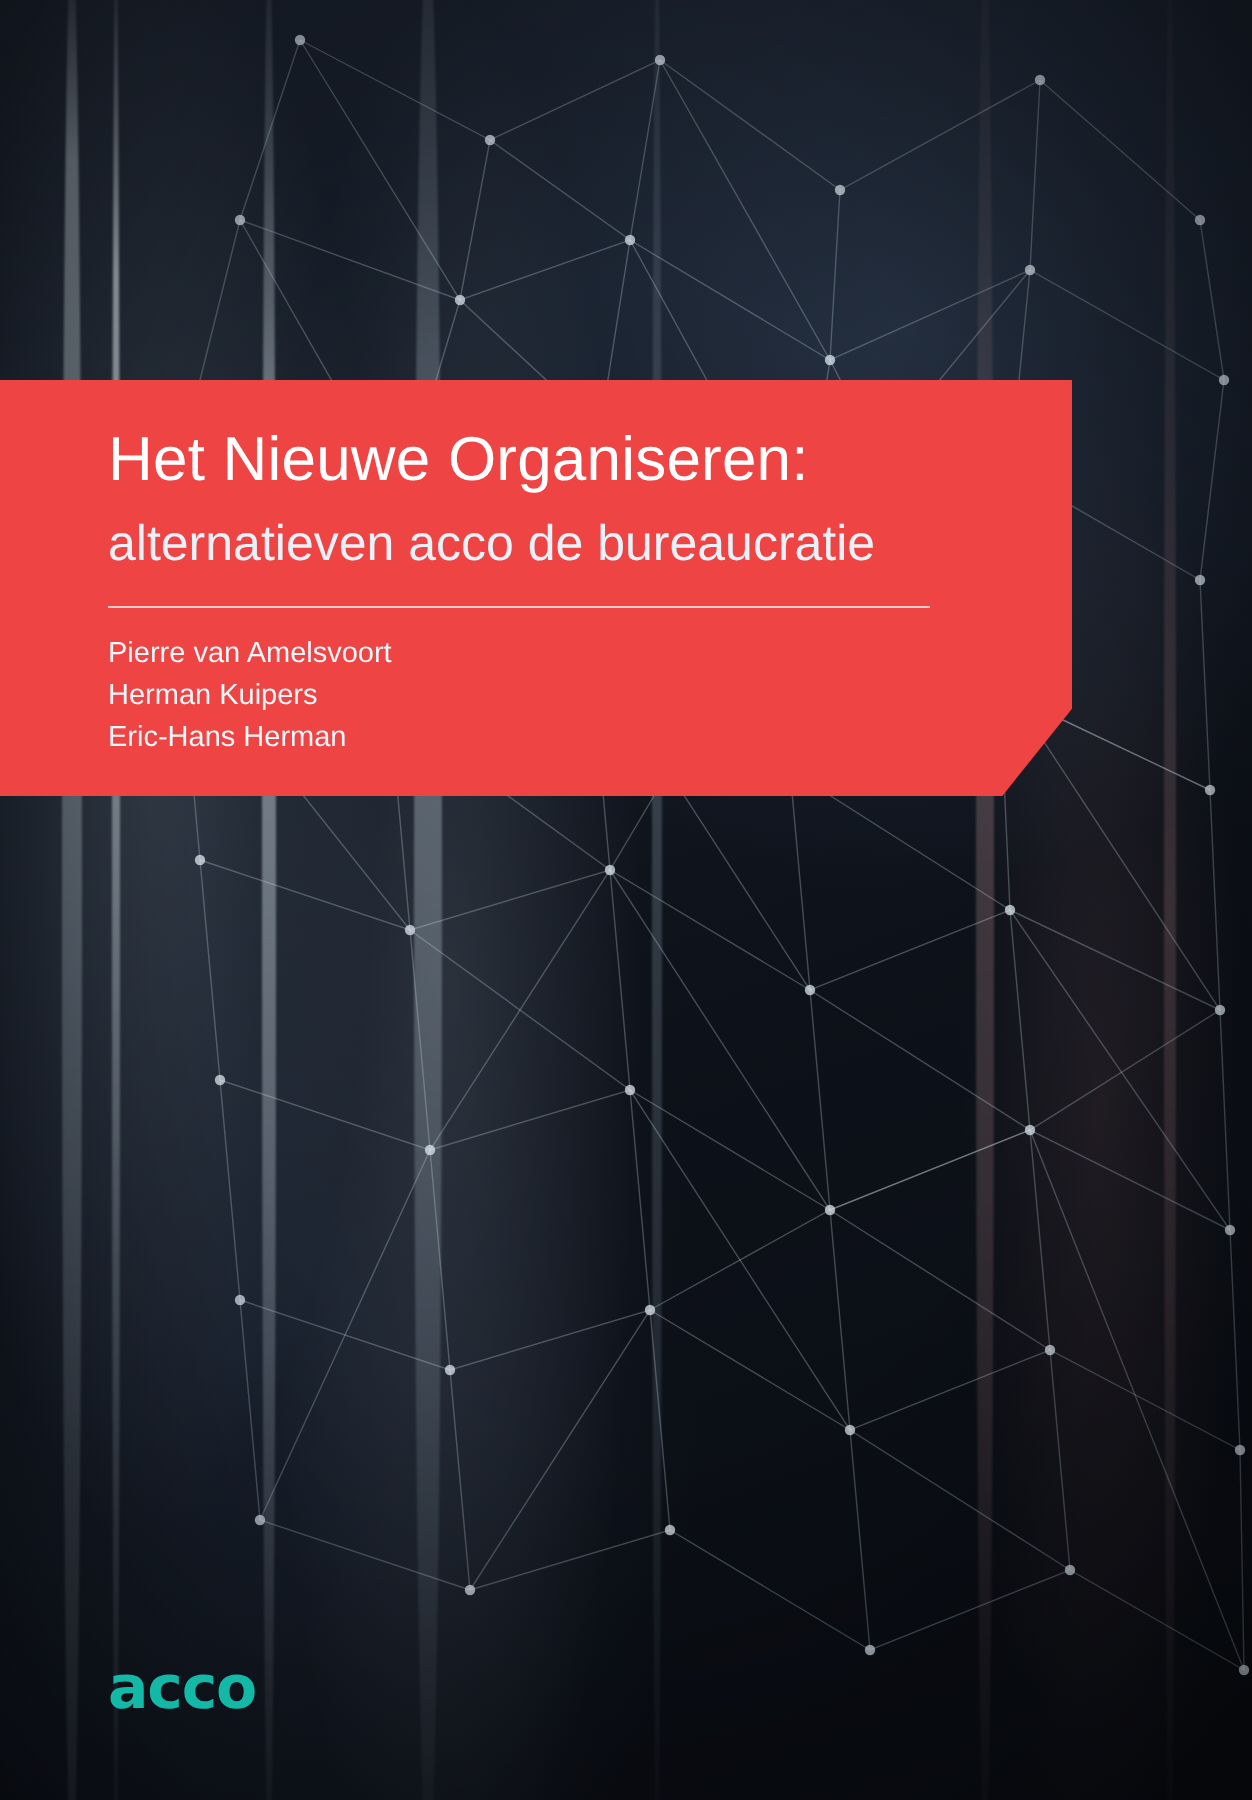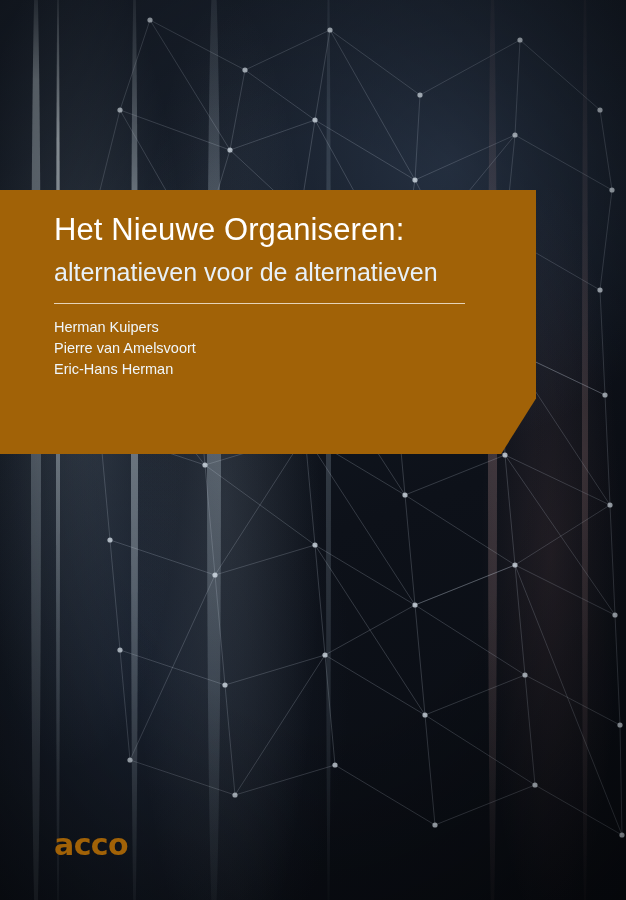--- a/index.html
+++ b/index.html
@@ -55,22 +55,22 @@
     position: absolute; inset: 0;
     background: radial-gradient(ellipse 85% 80% at 50% 48%, rgba(0,0,0,0) 40%, rgba(0,0,0,0.55) 100%);
   }
 
   
   .title-band {
     position: absolute;
     left: 0;
     top: 190px;
     width: 536px;
-    height: 264px;
-    background: #a16207;
+    height: 208px;
+    background: #ef4444;
     clip-path: polygon(0 0, 100% 0, 100% 79%, 93.5% 100%, 0 100%);
     box-shadow: 0 2px 14px rgba(0,0,0,.35);
   }
   .title-inner {
     position: absolute;
     left: 54px;
     top: 22px;
     right: 36px;
   }
   .title-main {
@@ -101,21 +101,21 @@
     line-height: 1.45;
     font-weight: 400;
   }
   .authors div { white-space: nowrap; }
 
   
   .logo {
     position: absolute;
     left: 54px;
     bottom: 38px;
-    color: #a16207;
+    color: #14b8a6;
     font-size: 30px;
     font-weight: 700;
     letter-spacing: -0.6px;
     font-family: "DejaVu Sans", sans-serif;
   }
 </style>
 </head>
 <body>
 
 <div id="cover">
@@ -206,25 +206,25 @@
       <circle cx="535" cy="785" r="2.6"></circle>
         <circle cx="622" cy="835" r="2.6"></circle>
     </g>
   </svg>
 
   <div class="vignette"></div>
 
   <div class="title-band">
     <div class="title-inner">
       <h1 class="title-main">Het Nieuwe Organiseren:</h1>
-      <div class="title-sub">alternatieven voor de alternatieven</div>
+      <div class="title-sub">alternatieven acco de bureaucratie</div>
       <div class="rule"></div>
       <div class="authors">
+        <div>Pierre van Amelsvoort</div>
         <div>Herman Kuipers</div>
-        <div>Pierre van Amelsvoort</div>
         <div>Eric-Hans Herman</div>
       </div>
     </div>
   </div>
 
   <div class="logo">acco</div>
 
 </div>
 
 </body></html>

